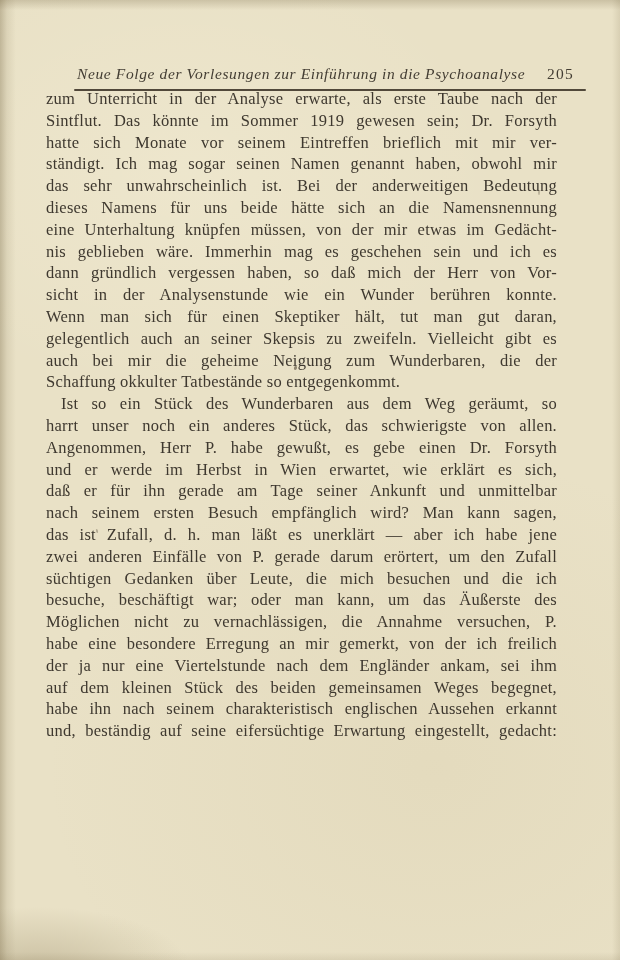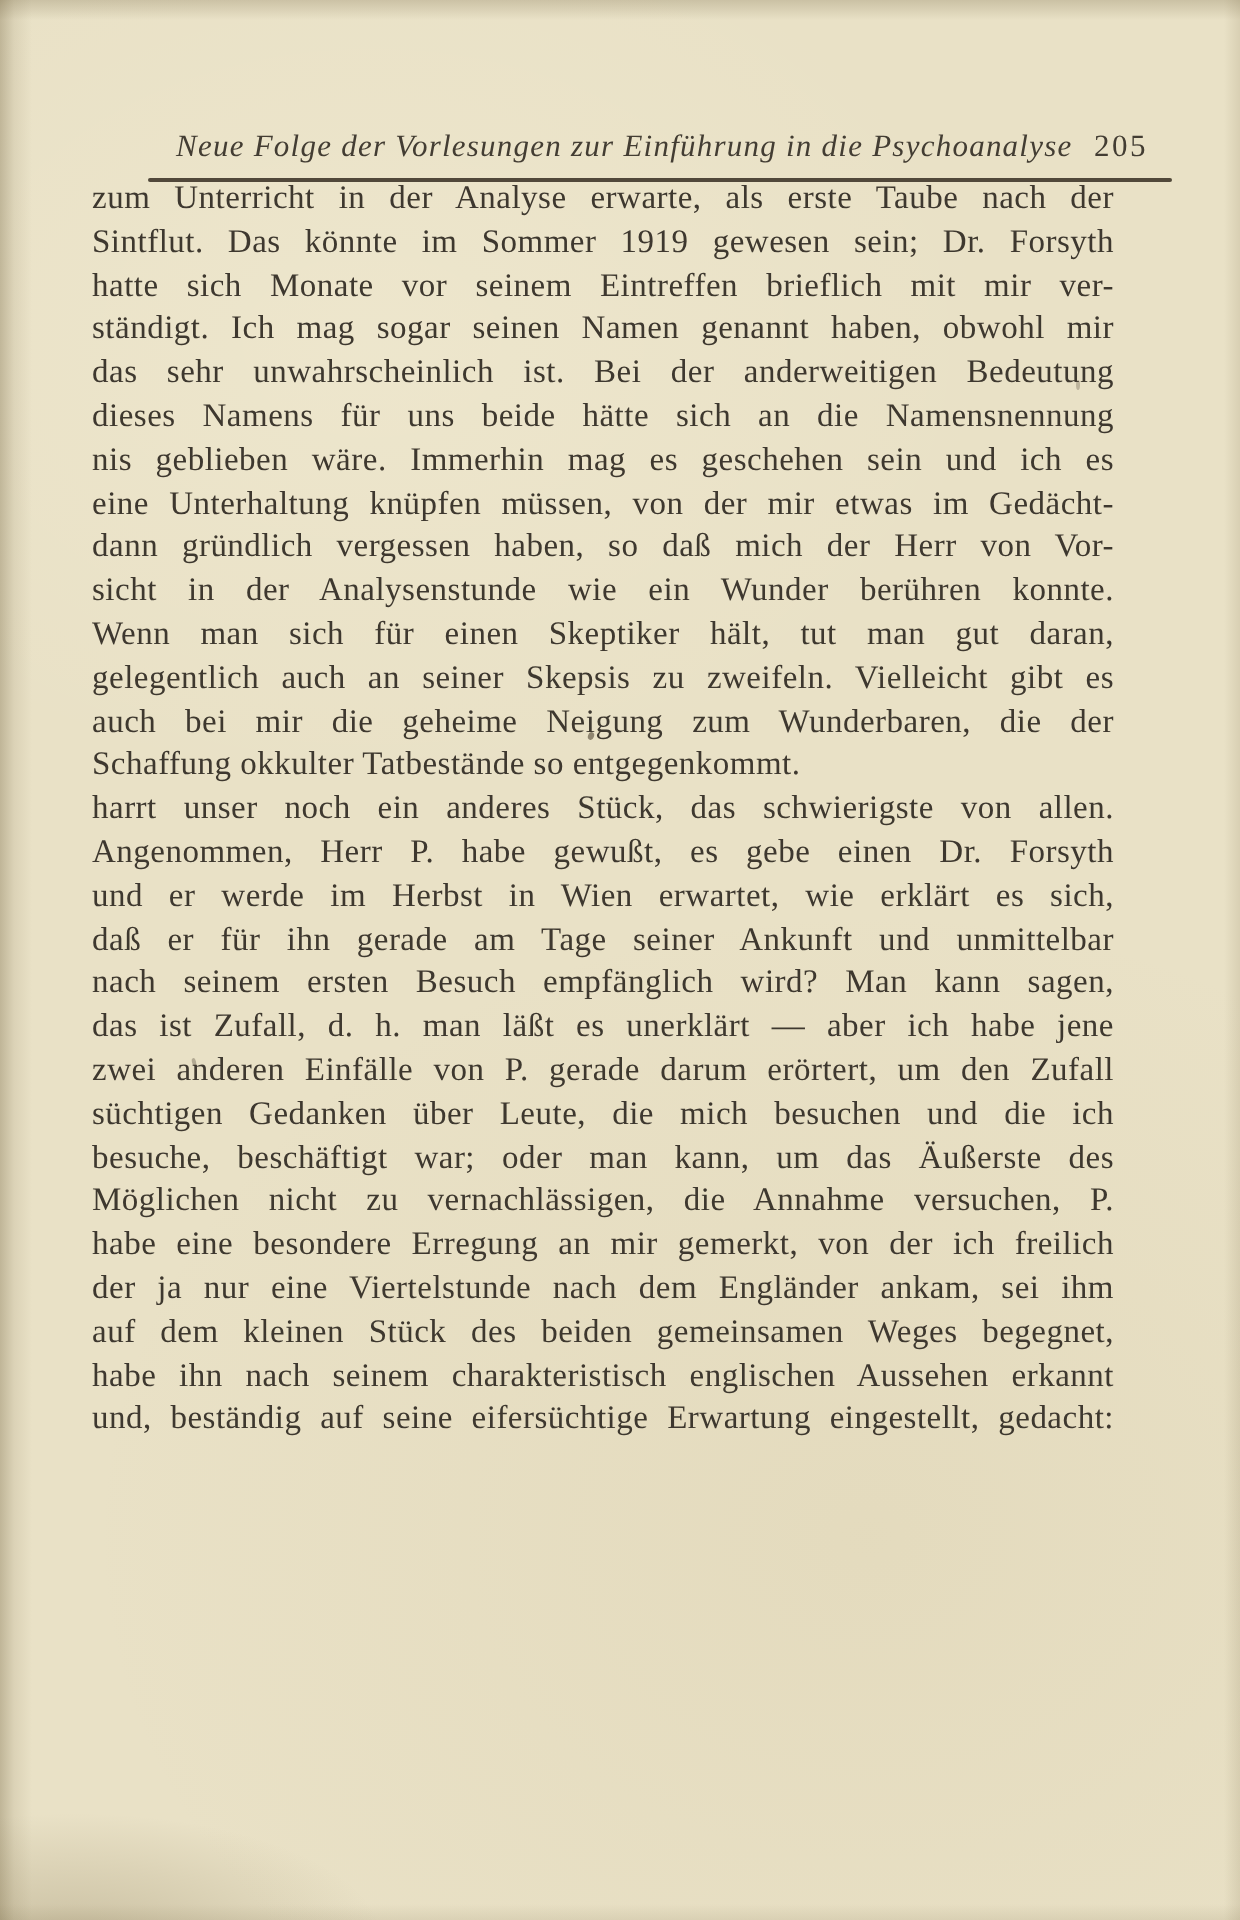--- a/index.html
+++ b/index.html
@@ -39,21 +39,21 @@
     top: 65px;
     width: 512px;
     display: flex;
     align-items: baseline;
     font-style: italic;
     font-size: 15.5px;
     letter-spacing: 0.04em;
     color: #433d33;
     white-space: nowrap;
   }
-  .running-head .title { margin-left: 13px; }
+  .running-head .title { margin-left: 2px; }
   .running-head .folio {
     margin-left: auto;
     margin-right: 13px;
     font-style: normal;
     letter-spacing: 0.08em;
     text-align: right;
   }
 
   .head-rule {
     position: absolute;
@@ -103,28 +103,29 @@
 
   <div class="head-rule"></div>
 
   <div class="body-text">
       <div class="line">zum Unterricht in der Analyse erwarte, als erste Taube nach der</div>
       <div class="line">Sintflut. Das könnte im Sommer 1919 gewesen sein; Dr. Forsyth</div>
       <div class="line">hatte sich Monate vor seinem Eintreffen brieflich mit mir ver-</div>
       <div class="line">ständigt. Ich mag sogar seinen Namen genannt haben, obwohl mir</div>
       <div class="line">das sehr unwahrscheinlich ist. Bei der anderweitigen Bedeutung</div>
       <div class="line">dieses Namens für uns beide hätte sich an die Namensnennung</div>
+      <div class="line">eine Unterhaltung knüpfen müssen, von der mir etwas im Gedächt-</div>
       <div class="line">nis geblieben wäre. Immerhin mag es geschehen sein und ich es</div>
-      <div class="line">eine Unterhaltung knüpfen müssen, von der mir etwas im Gedächt-</div>
       <div class="line">dann gründlich vergessen haben, so daß mich der Herr von Vor-</div>
       <div class="line">sicht in der Analysenstunde wie ein Wunder berühren konnte.</div>
       <div class="line">Wenn man sich für einen Skeptiker hält, tut man gut daran,</div>
       <div class="line">gelegentlich auch an seiner Skepsis zu zweifeln. Vielleicht gibt es</div>
       <div class="line">auch bei mir die geheime Neigung zum Wunderbaren, die der</div>
       <div class="line no-justify">Schaffung okkulter Tatbestände so entgegenkommt.</div>
+      <div class="line indent">Ist so ein Stück des Wunderbaren aus dem Weg geräumt, so</div>
       <div class="line">harrt unser noch ein anderes Stück, das schwierigste von allen.</div>
       <div class="line">Angenommen, Herr P. habe gewußt, es gebe einen Dr. Forsyth</div>
       <div class="line">und er werde im Herbst in Wien erwartet, wie erklärt es sich,</div>
       <div class="line">daß er für ihn gerade am Tage seiner Ankunft und unmittelbar</div>
       <div class="line">nach seinem ersten Besuch empfänglich wird? Man kann sagen,</div>
       <div class="line">das ist Zufall, d. h. man läßt es unerklärt — aber ich habe jene</div>
       <div class="line">zwei anderen Einfälle von P. gerade darum erörtert, um den Zufall</div>
       <div class="line">süchtigen Gedanken über Leute, die mich besuchen und die ich</div>
       <div class="line">besuche, beschäftigt war; oder man kann, um das Äußerste des</div>
       <div class="line">Möglichen nicht zu vernachlässigen, die Annahme versuchen, P.</div>

